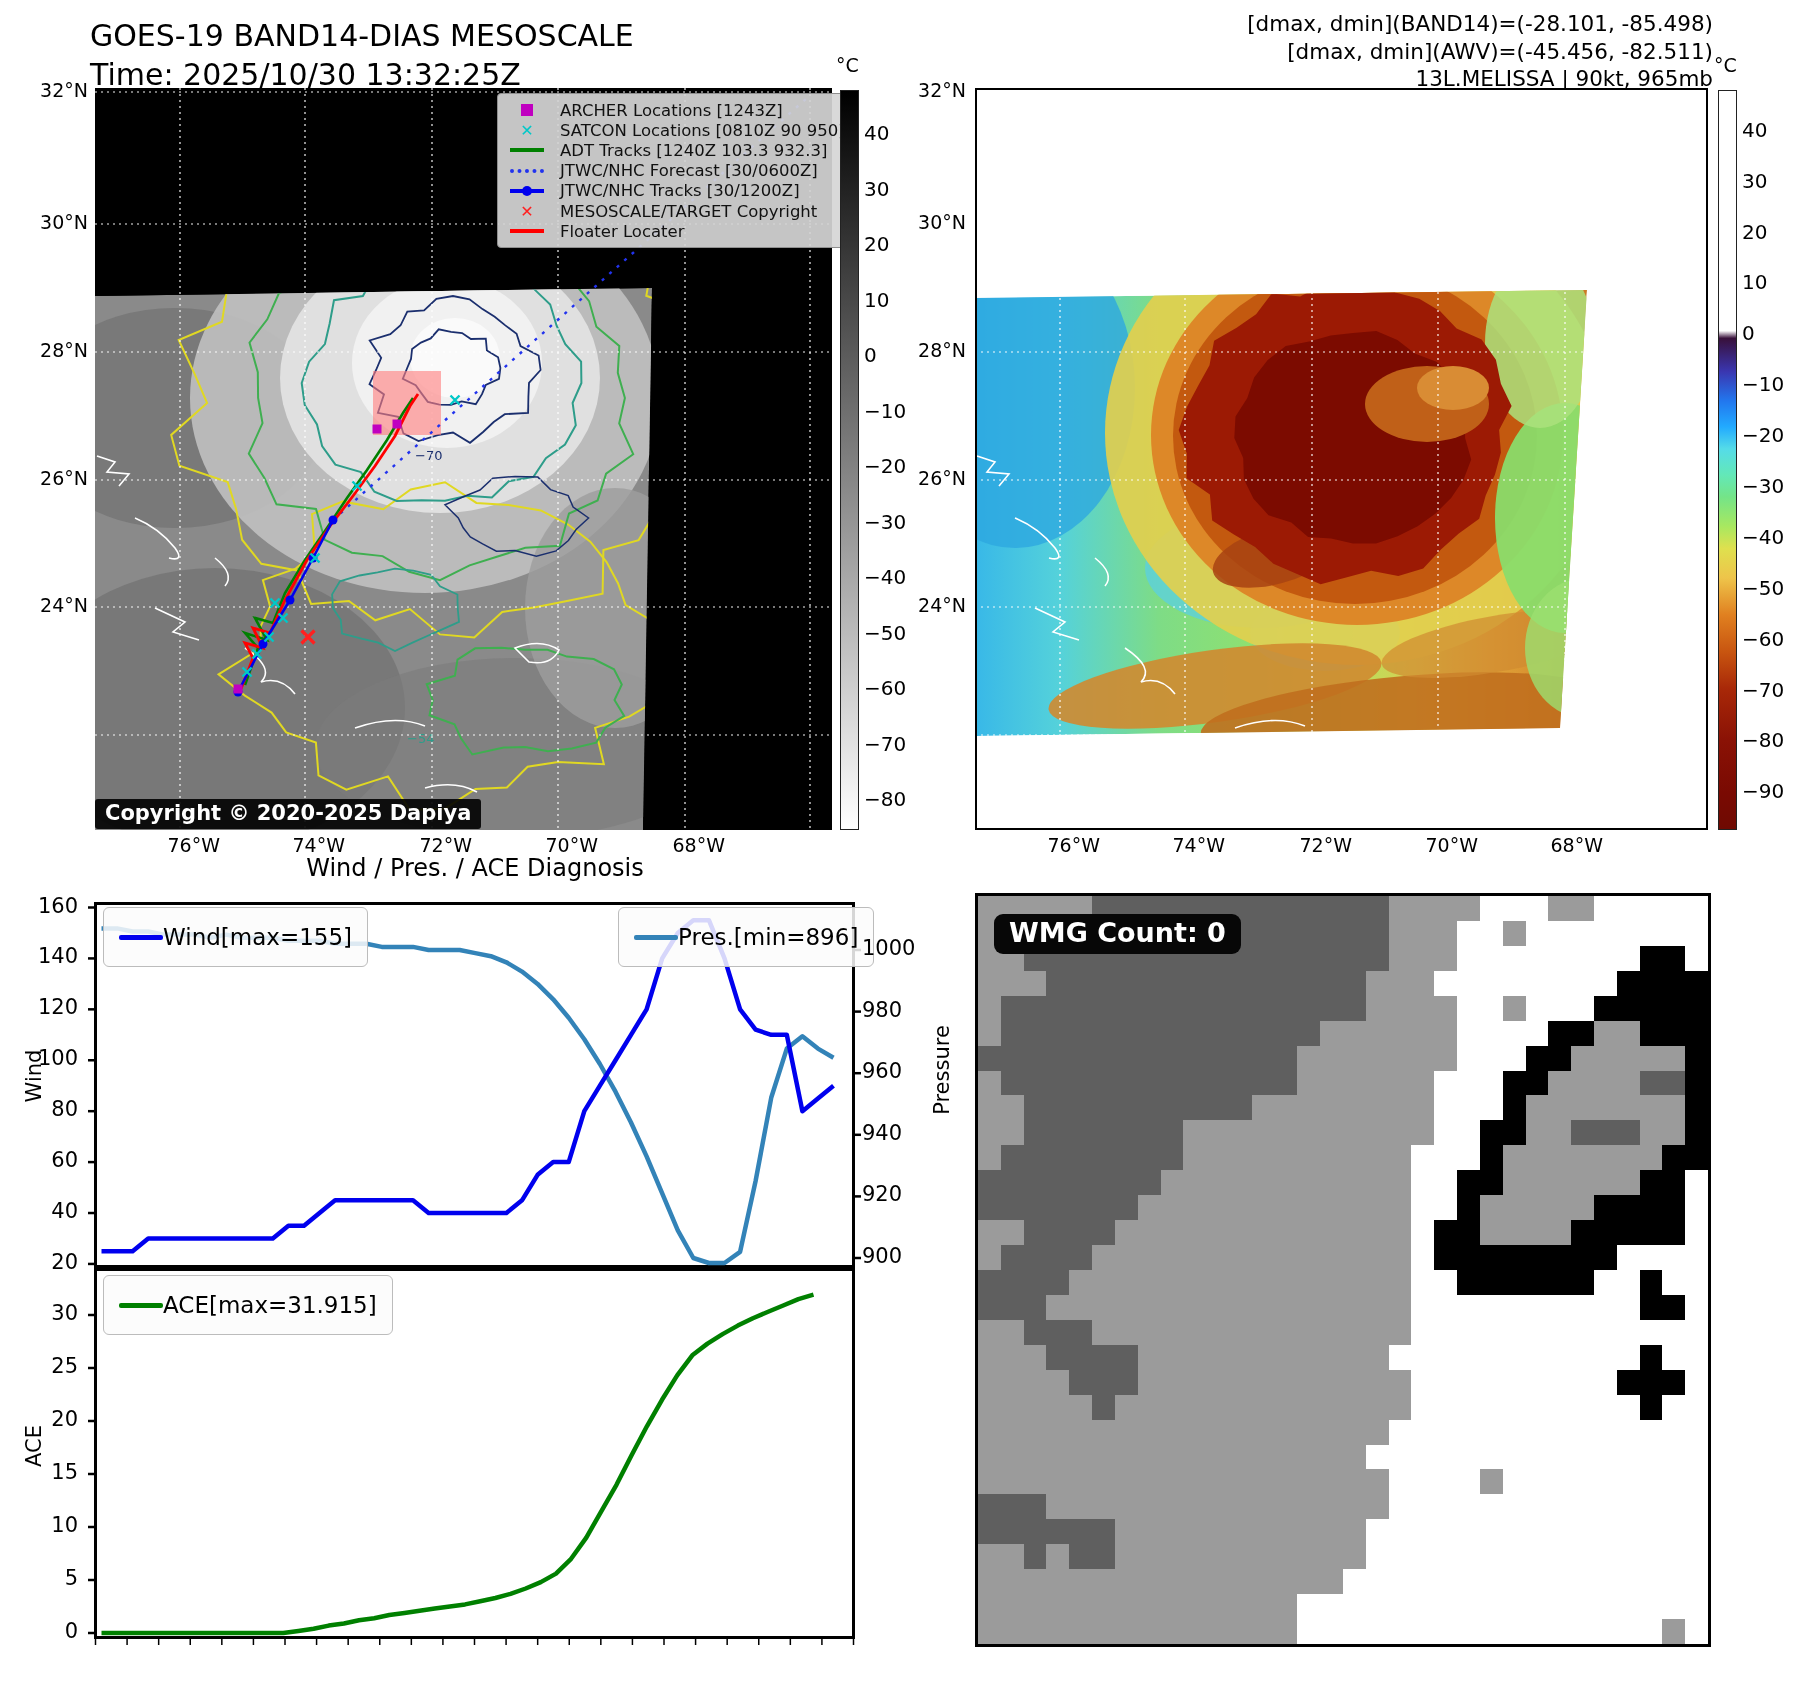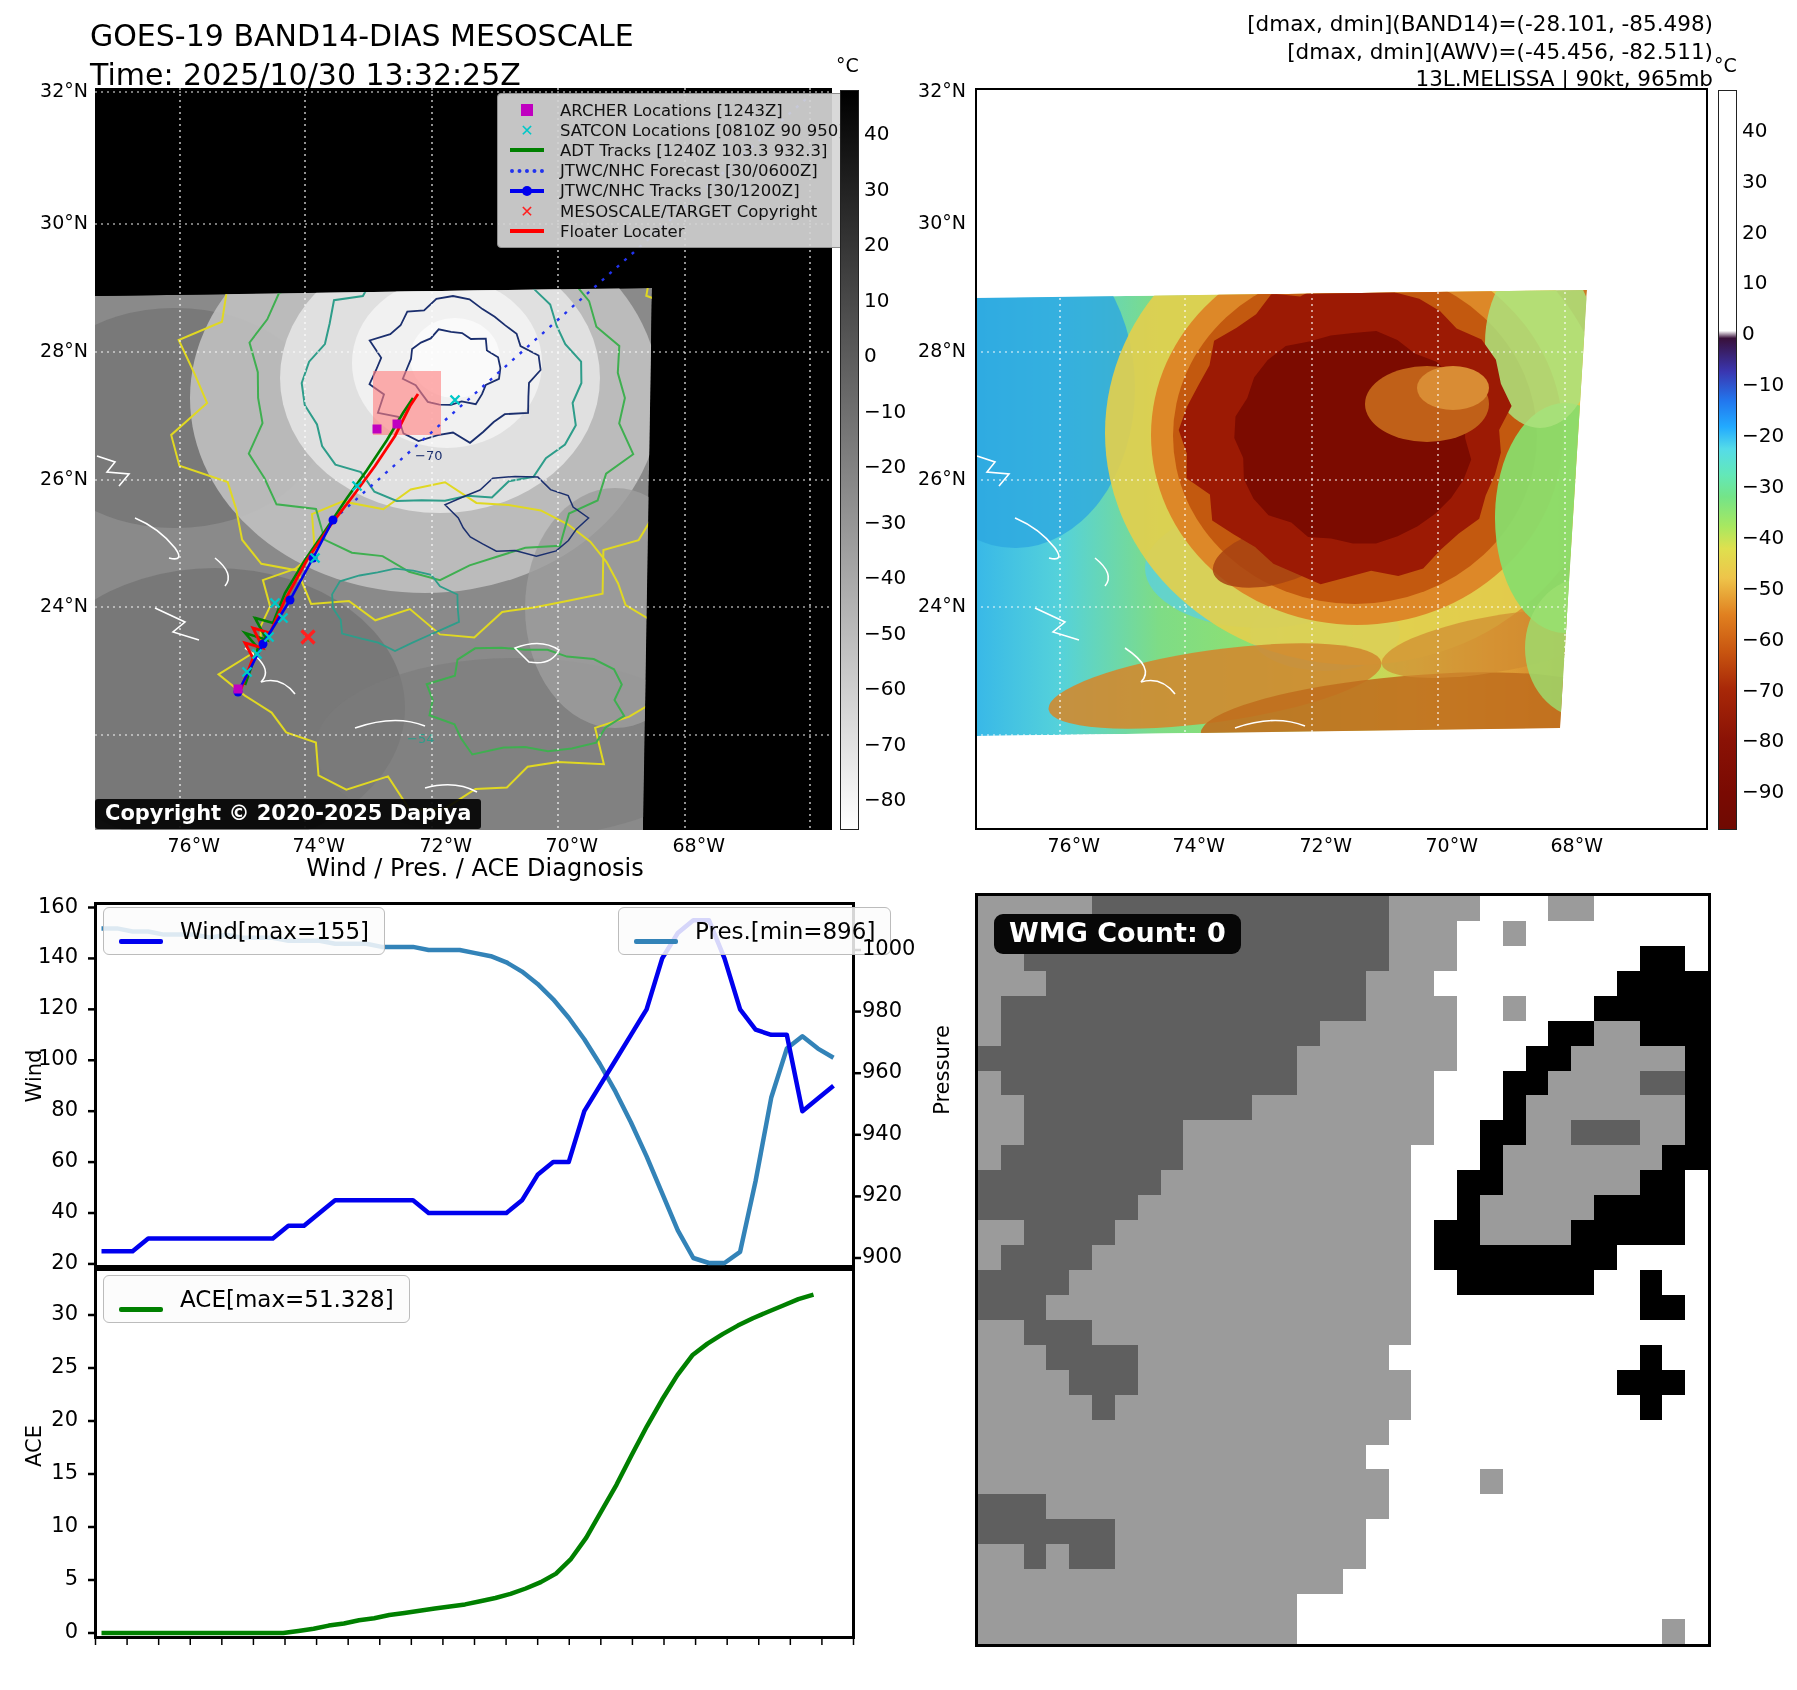--- a/index.html
+++ b/index.html
@@ -16,22 +16,22 @@
   .geolab{position:absolute;font-size:19px;}
   .geolab.lat{width:74px;text-align:right;}
   .geolab.lon{width:80px;text-align:right;}
   .legend1{left:497px;top:93px;width:340px;background:rgba(214,214,214,.92);
            border:1.2px solid #8f8f8f;border-radius:4px;padding:6px 6px;}
   .lrow{display:flex;align-items:center;height:20.2px;gap:10px;font-size:16.5px;color:#111;white-space:nowrap;}
   .lglyph{width:46px;display:flex;justify-content:center;align-items:center;flex:0 0 46px;}
   .copyright{left:95px;top:799px;background:rgba(0,0,0,.9);color:#fff;font-weight:bold;
              font-size:21px;padding:2px 10px 4px;border-radius:3px;}
   .chart-title{left:175px;top:854px;width:600px;text-align:center;font-size:24px;}
-  .clegend{position:absolute;display:flex;align-items:flex-end;gap:17px;background:rgba(252,252,252,.85);
-           border:1.5px solid #bcbcbc;border-radius:6px;padding:10px 15px;font-size:23px;white-space:nowrap;}
+  .clegend{position:absolute;display:flex;align-items:center;gap:0;background:rgba(252,252,252,.85);
+           border:1.5px solid #bcbcbc;border-radius:6px;padding:16px 15px;font-size:23px;white-space:nowrap;}
   .cbarline{width:44px;height:5px;border-radius:2px;flex:0 0 44px;}
   .ticklab{position:absolute;font-size:21px;}
   .ticklab.L{left:14px;width:64px;text-align:right;}
   .ticklab.R{left:862px;width:74px;text-align:left;}
   .vlab{position:absolute;width:140px;text-align:center;font-size:21px;transform:rotate(-90deg);}
   #wmg{left:975px;top:893px;width:736px;height:754px;border:3px solid #000;box-sizing:border-box;background:#fff;}
   #wmggrid{position:absolute;inset:0;display:grid;grid-template-columns:repeat(32,1fr);grid-template-rows:repeat(30,1fr);}
   #wmggrid i{display:block;}
   .wmg-label{position:absolute;left:16px;top:18px;background:#070707;color:#fff;font-weight:bold;
              font-size:27px;padding:3px 15px 6px;border-radius:9px;}
@@ -374,21 +374,21 @@
   <div class="clegend" style="left:103px;top:907px;">
     <span class="cbarline" style="background:#0000ee;"></span>
     <span>Wind[max=155]</span>
   </div>
   <div class="clegend" style="left:618px;top:907px;">
     <span class="cbarline" style="background:#3383b8;"></span>
     <span>Pres.[min=896]</span>
   </div>
   <div class="clegend" style="left:103px;top:1275px;">
     <span class="cbarline" style="background:#008000;"></span>
-    <span>ACE[max=51.328]</span>
+    <span>ACE[max=31.915]</span>
   </div>
 
   <div class="vlab" style="left:-36px;top:1064px;">Wind</div>
   <div class="vlab" style="left:872px;top:1058px;">Pressure</div>
   <div class="vlab" style="left:-36px;top:1434px;">ACE</div>
 
   <div id="wt">
       <span class="ticklab L" style="top: 893.5px;">160</span>
       <span class="ticklab L" style="top: 944.42px;">140</span>
       <span class="ticklab L" style="top: 995.34px;">120</span>

